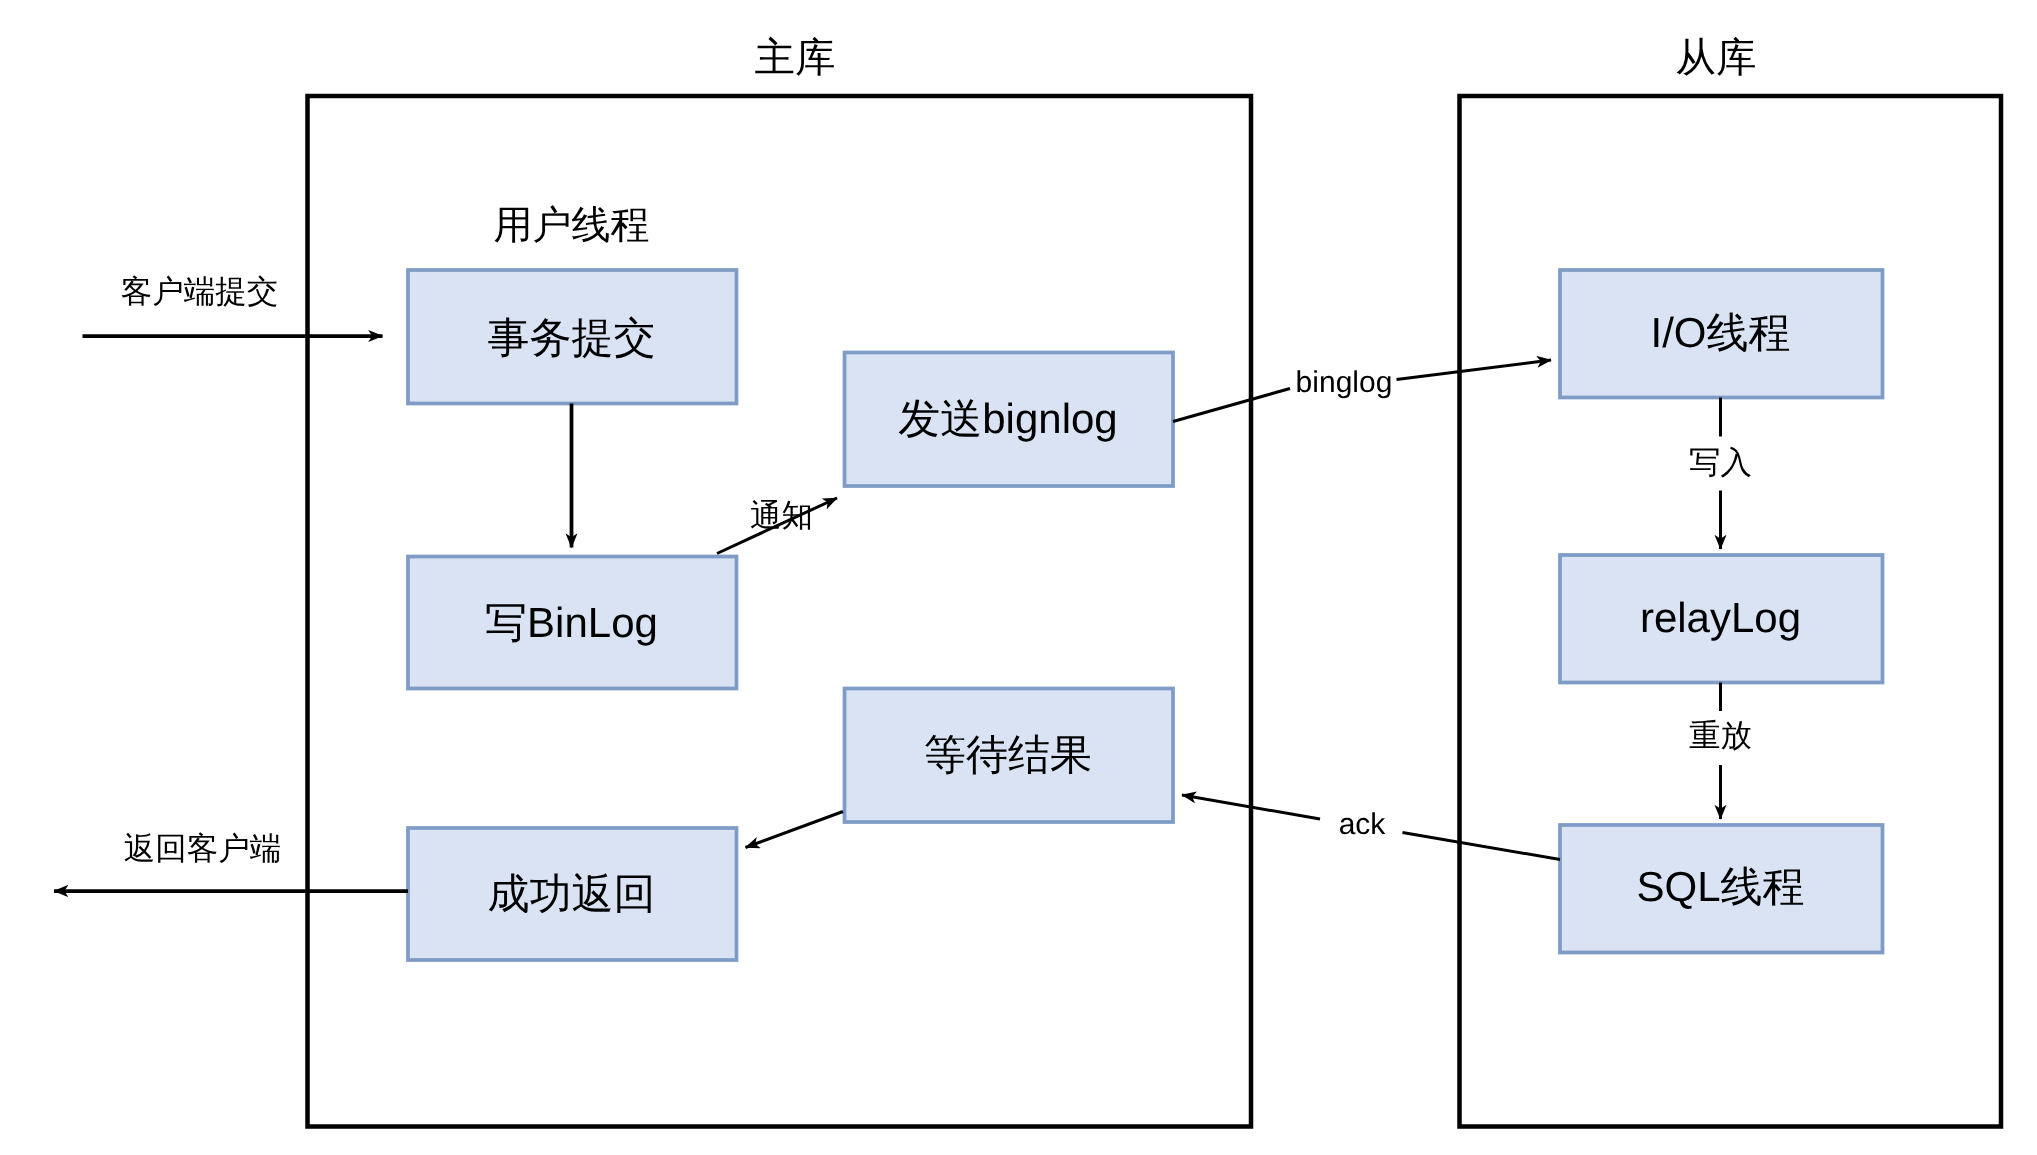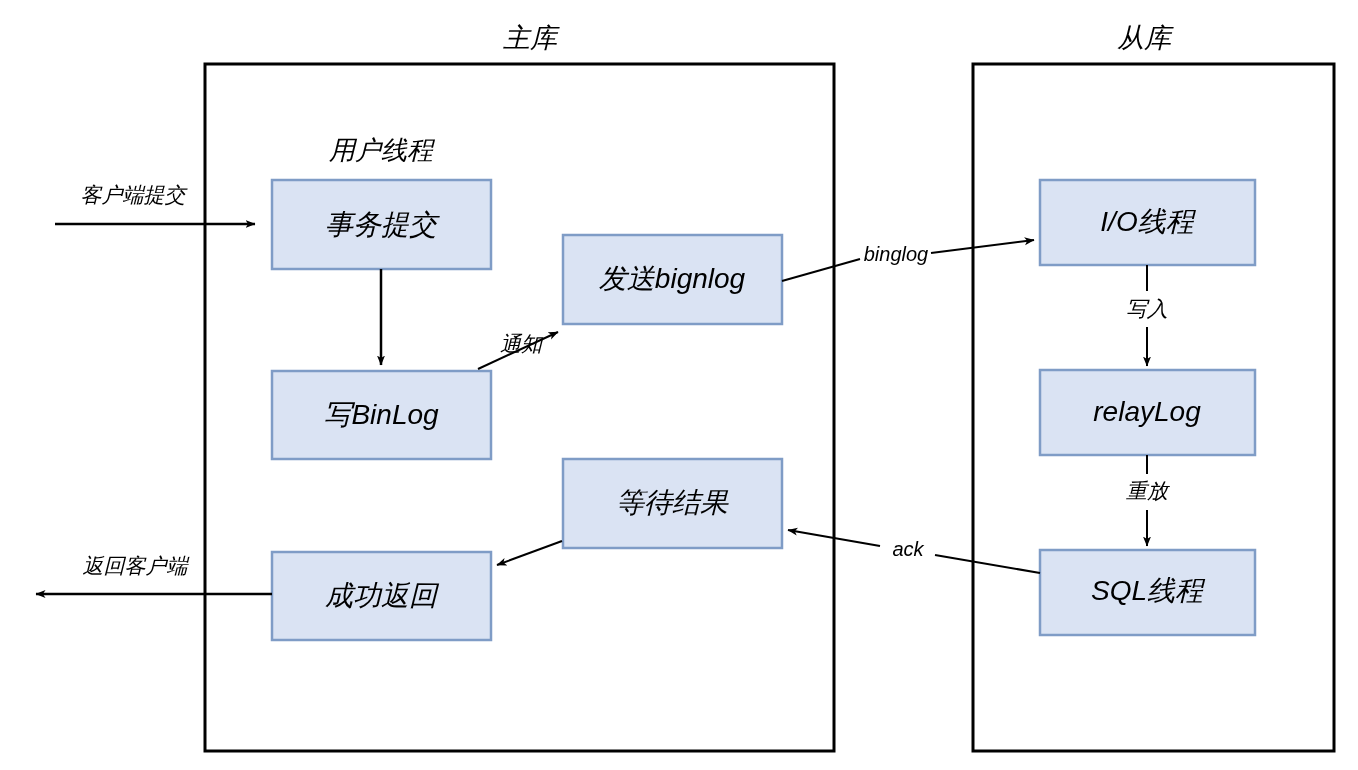--- a/index.html
+++ b/index.html
@@ -10,21 +10,20 @@
   body {
     width: 1358px;
     height: 770px;
     font-family: "Liberation Sans", "DejaVu Sans", sans-serif;
     overflow: hidden;
   }
   #diagram-root {
     position: relative;
     width: 1358px;
     height: 770px;
-    font-style: italic;
   }
   svg.diagram {
     display: block;
     width: 1358px;
     height: 770px;
   }
   .container-rect {
     fill: none;
     stroke: #000000;
     stroke-width: 3;

